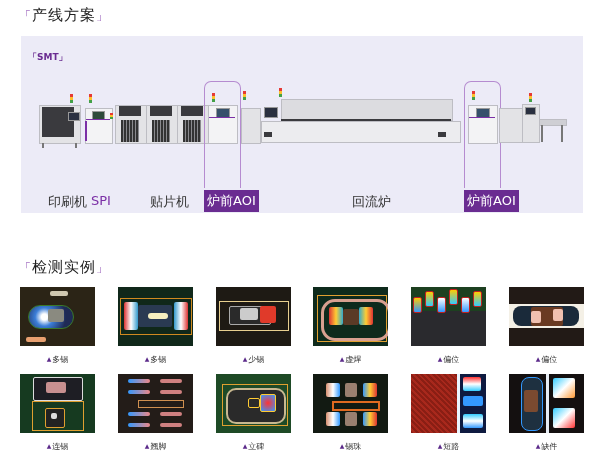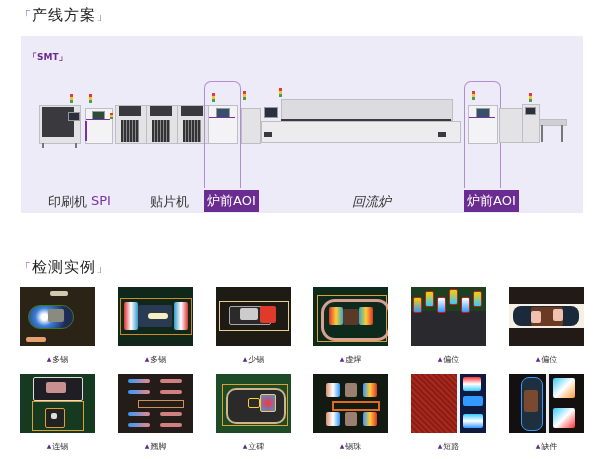--- a/index.html
+++ b/index.html
@@ -115,21 +115,21 @@
   <div class="machine" style="left:518px;top:52px;width:30px;height:60px;">
     <div class="m-body" style="left:0;top:31px;width:26px;height:5px;background:#cfcfd4;"></div>
     <div class="leg" style="left:2px;top:37px;height:17px;"></div>
     <div class="leg" style="left:22px;top:37px;height:17px;"></div>
   </div>
 
   <div class="lbl" style="left:27px;">印刷机</div>
   <div class="lbl purple" style="left:70px;">SPI</div>
   <div class="lbl" style="left:129px;">贴片机</div>
   <div class="lbl badge" style="left:183px;">炉前AOI</div>
-  <div class="lbl" style="left:331px;font-style:italic;">回流炉</div>
+  <div class="lbl" style="left:331px;">回流炉</div>
   <div class="lbl badge" style="left:443px;">炉前AOI</div>
 </div>
 
 <div id="title2" class="section-title">
   <span class="br">「</span><span>检测实例</span><span class="br">」</span>
 </div>
 
 <div class="gallery" style="top:287px;">
 
   <div class="cell" style="left:0px;top:0;">

